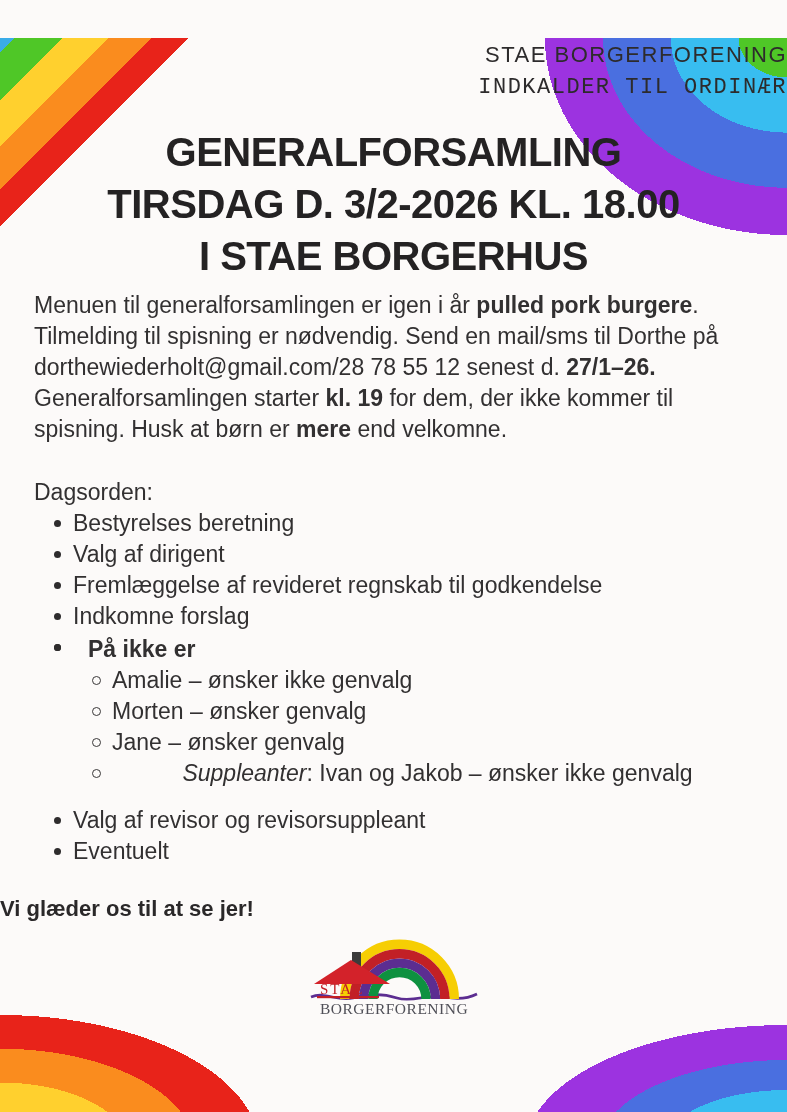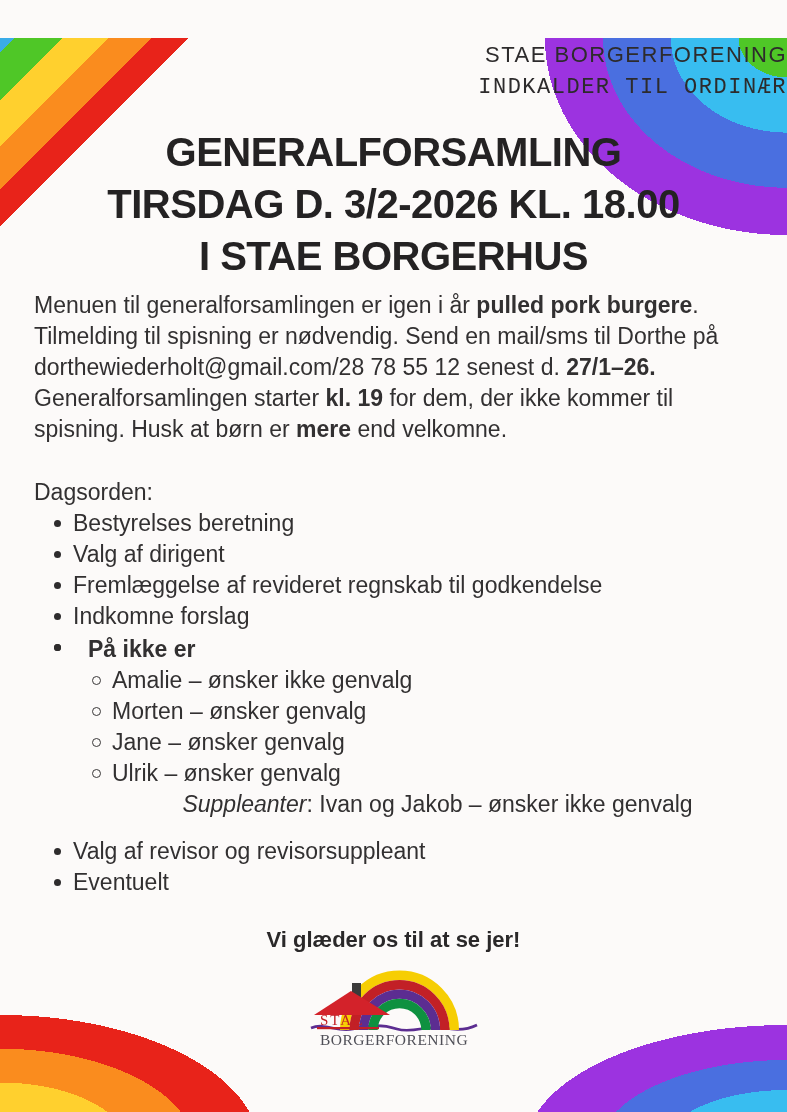--- a/index.html
+++ b/index.html
@@ -47,21 +47,21 @@
   ul.main-list{list-style:none;margin:0 0 0 54px;padding:0;font-size:23px;line-height:31px;}
   ul.main-list li{position:relative;padding-left:19px;}
   .dot{position:absolute;left:0;top:12px;width:7px;height:7px;border-radius:50%;background:#2E2C2D;}
   .sub-heading{margin:2px 0 0 88px;font-weight:700;font-size:23px;line-height:31px;}
   ul.sub-list{list-style:none;margin:0 0 0 92px;padding:0;font-size:23px;line-height:31px;}
   ul.sub-list li{position:relative;padding-left:20px;}
   .circle{position:absolute;left:0;top:11px;width:9px;height:9px;border:1.6px solid #3A3839;
     border-radius:50%;box-sizing:border-box;background:transparent;}
   .suppleanter{margin:0 0 16px 88px;font-size:23px;line-height:31px;text-align:center;}
   .suppleanter em{font-style:italic;}
-  .closing{margin:27px 0 0;text-align:center;font-weight:700;font-size:22px;line-height:30px;color:#2A2829;}
+  .closing{margin:27px 0 0;text-align:left;font-weight:700;font-size:22px;line-height:30px;color:#2A2829;}
   .logo-wrap{margin:12px auto 0;width:170px;height:95px;}
   .logo-wrap svg{display:block;}
   .logo-stae{font-family:"Liberation Serif","DejaVu Serif",serif;font-size:15px;letter-spacing:2px;fill:#C22026;}
   .logo-borgerforening{font-family:"Liberation Serif","DejaVu Serif",serif;font-size:15.5px;letter-spacing:0.5px;fill:#4F4F57;}
 </style>
 </head>
 <body>
 
 <div class="poster">
 
@@ -93,21 +93,21 @@
       <li><span class="dot"></span></li>
       <li><span class="dot"></span></li>
     </ul>
 
     <p class="sub-heading">På ikke er</p>
 
     <ul class="sub-list">
       <li><span class="circle"></span><span>Amalie – ønsker ikke genvalg</span></li>
       <li><span class="circle"></span><span>Morten – ønsker genvalg</span></li>
       <li><span class="circle"></span><span>Jane – ønsker genvalg</span></li>
-      <li><span class="circle"></span><span>Ulrik – ønsker genvalg</span></li>
+      <li><span class="circle"></span></li>
     </ul>
 
     <p class="suppleanter"><em>Suppleanter</em><span>: Ivan og Jakob – ønsker ikke genvalg</span></p>
 
     <ul class="main-list">
       <li><span class="dot"></span><span>Valg af revisor og revisorsuppleant</span></li>
       <li><span class="dot"></span><span>Eventuelt</span></li>
     </ul>
 
     <p class="closing">Vi glæder os til at se jer!</p>

